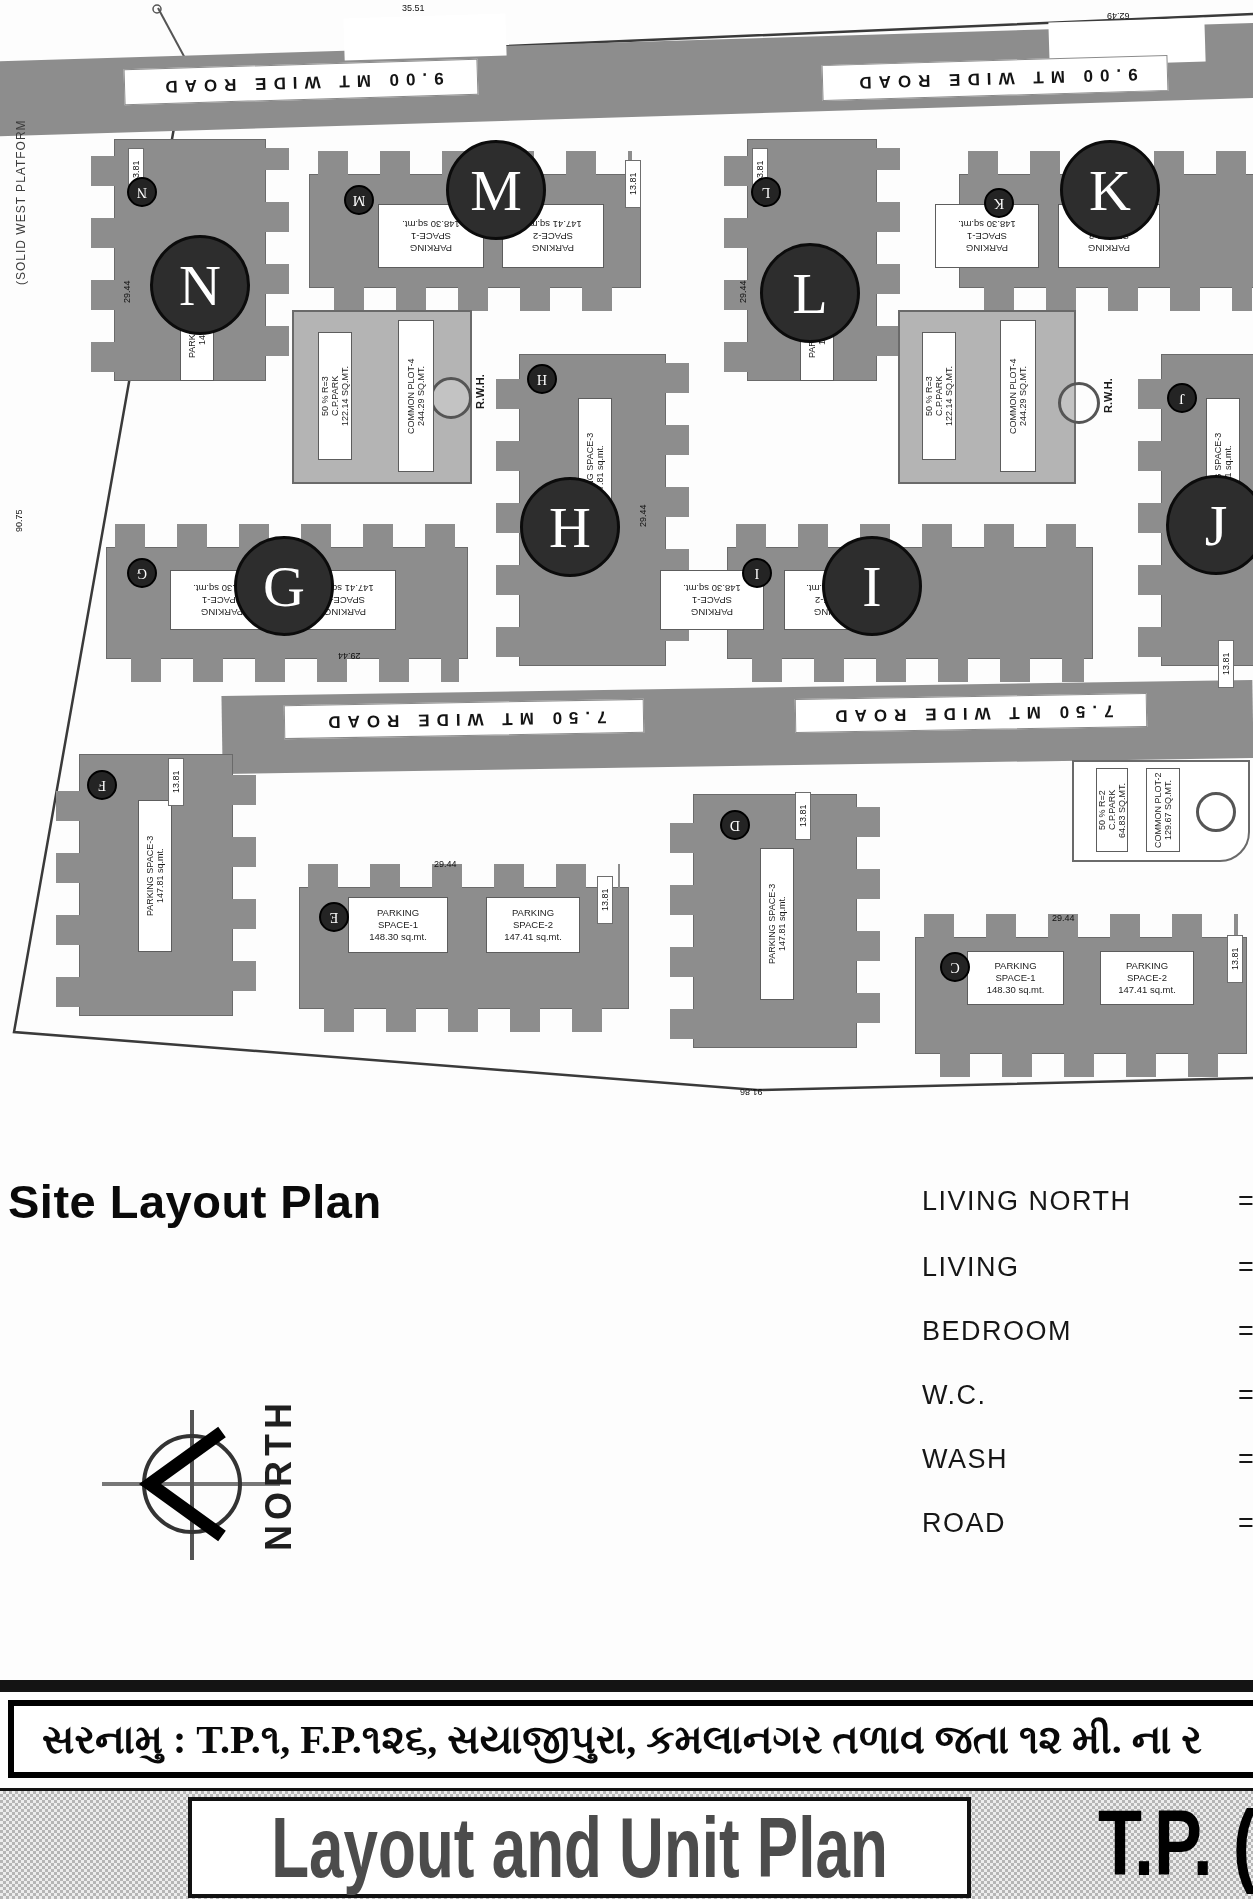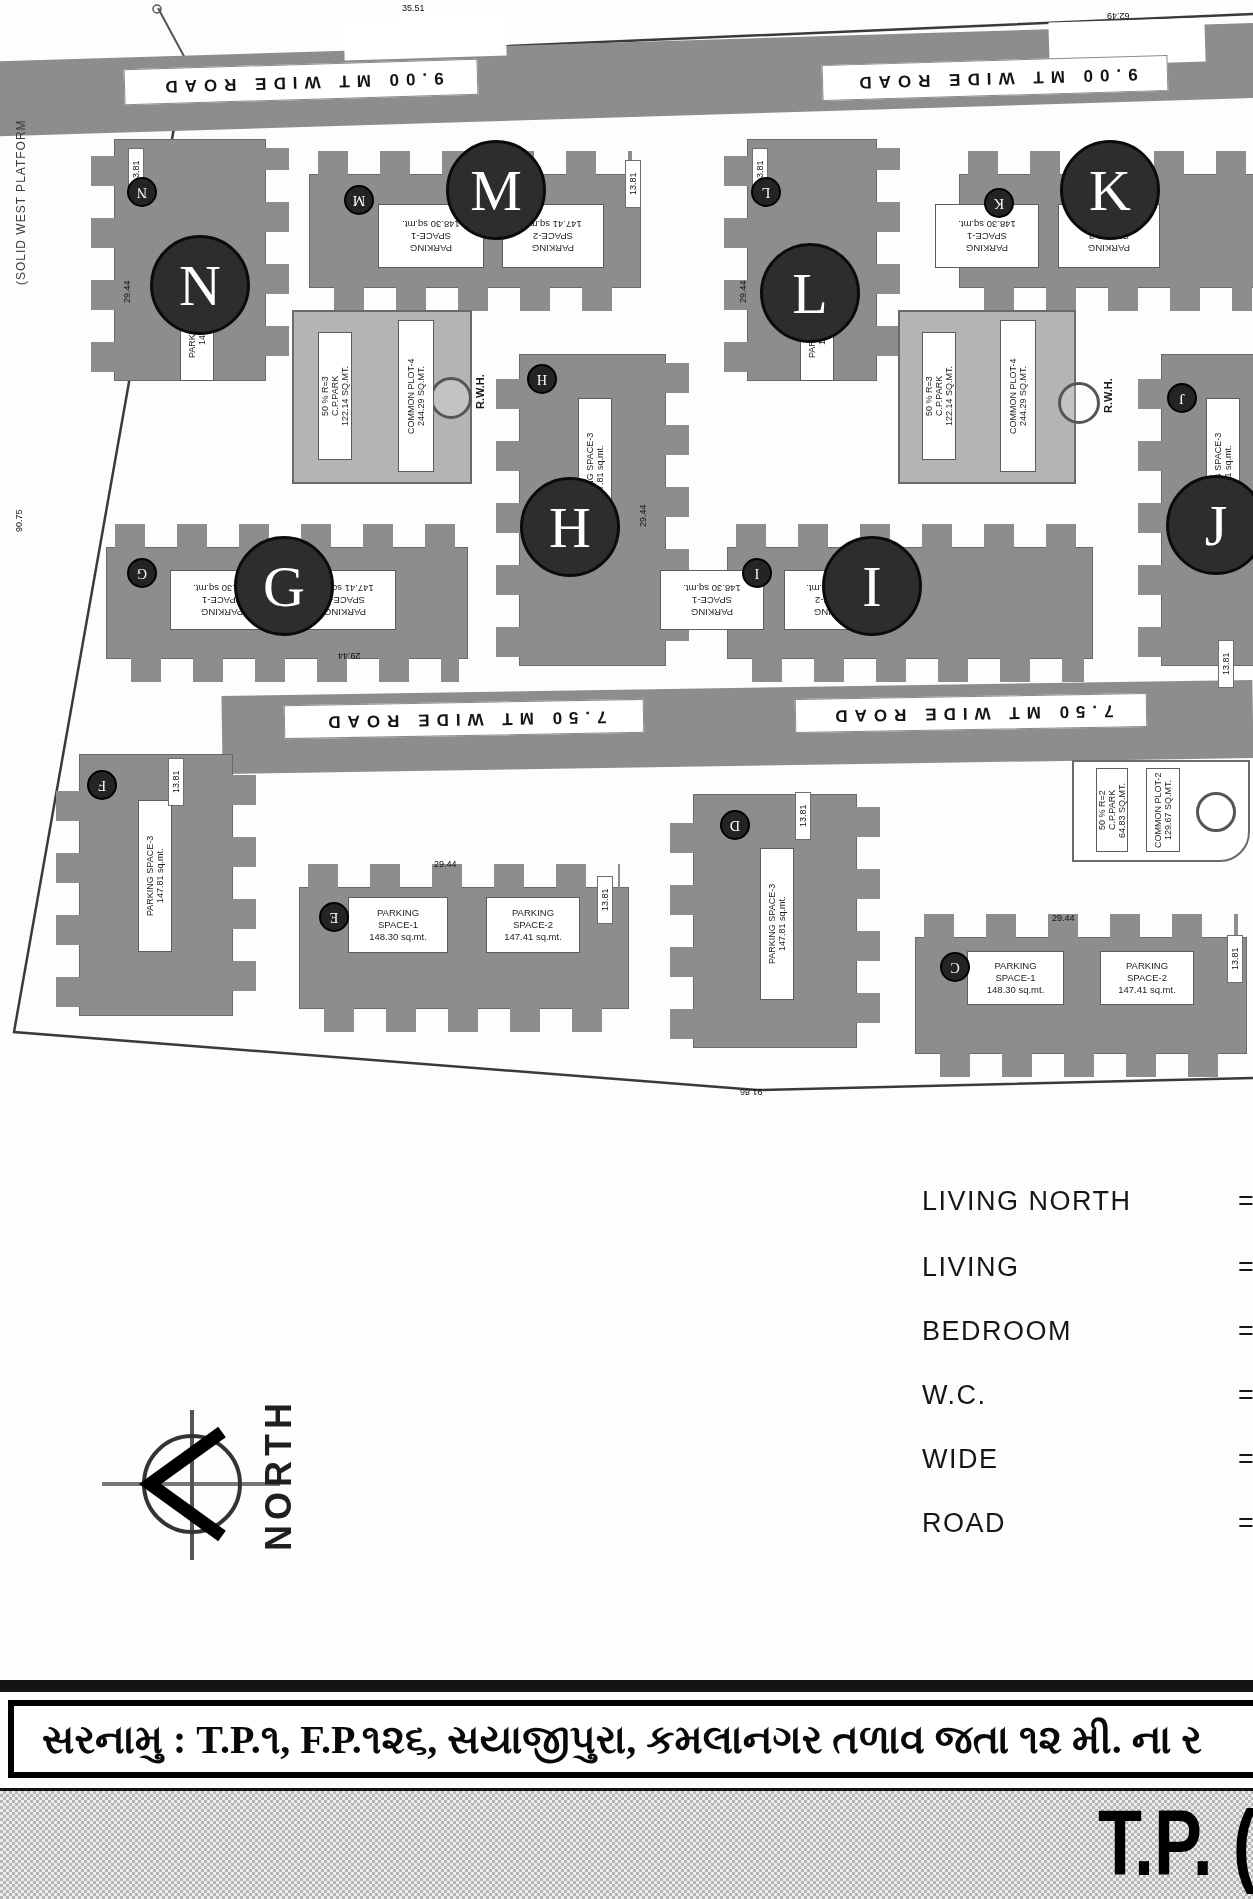--- a/index.html
+++ b/index.html
@@ -213,39 +213,40 @@
   <div class="dim vtext" style="left:120px;top:268px;height:46px;border:none;background:transparent;">29.44</div>
   <div class="dim vtext" style="left:736px;top:268px;height:46px;border:none;background:transparent;">29.44</div>
   <div class="dim vtext" style="left:636px;top:492px;height:46px;border:none;background:transparent;">29.44</div>
   <div class="dim r180" style="left:336px;top:650px;border:none;background:transparent;">29.44</div>
   <div class="dim" style="left:432px;top:858px;border:none;background:transparent;">29.44</div>
   <div class="dim" style="left:1050px;top:912px;border:none;background:transparent;">29.44</div>
 
   <div class="dim r180 noborder" style="left:738px;top:1086px;">91.86</div>
 
 
+  <div class="sitetitle">Site Layout Plan</div>
 
   <div class="legend-row" style="top:1186px;">
     <span>LIVING NORTH</span>
     <span class="legend-eq">=</span>
   </div>
   <div class="legend-row" style="top:1252px;">
     <span>LIVING</span>
     <span class="legend-eq">=</span>
   </div>
   <div class="legend-row" style="top:1316px;">
     <span>BEDROOM</span>
     <span class="legend-eq">=</span>
   </div>
   <div class="legend-row" style="top:1380px;">
     <span>W.C.</span>
     <span class="legend-eq">=</span>
   </div>
   <div class="legend-row" style="top:1444px;">
-    <span>WIDE</span>
+    <span>WASH</span>
     <span class="legend-eq">=</span>
   </div>
   <div class="legend-row" style="top:1508px;">
     <span>ROAD</span>
     <span class="legend-eq">=</span>
   </div>
 
   <svg class="abs" style="left:100px;top:1402px;z-index:10;" width="185" height="165" viewBox="0 0 185 165">
     <line x1="2" y1="82" x2="180" y2="82" stroke="#777" stroke-width="4"></line>
     <line x1="92" y1="8" x2="92" y2="158" stroke="#555" stroke-width="4"></line>
@@ -253,15 +254,18 @@
     <polyline points="122,30 50,82 122,134" fill="none" stroke="#000" stroke-width="13"></polyline>
   </svg>
   <div class="north">NORTH</div>
 
   <div class="blackbar"></div>
   <div class="addrbox">
     <span>સરનામુ : T.P.૧, F.P.૧૨૬, સયાજીપુરા, કમલાનગર તળાવ જતા ૧૨ મી. ના ર</span>
   </div>
 
   <div class="checker"></div>
+  <div class="titlebox">
+    <span>Layout and Unit Plan</span>
+  </div>
   <div class="tp">T.P. (</div>
 
 </div>
 
 </body></html>

